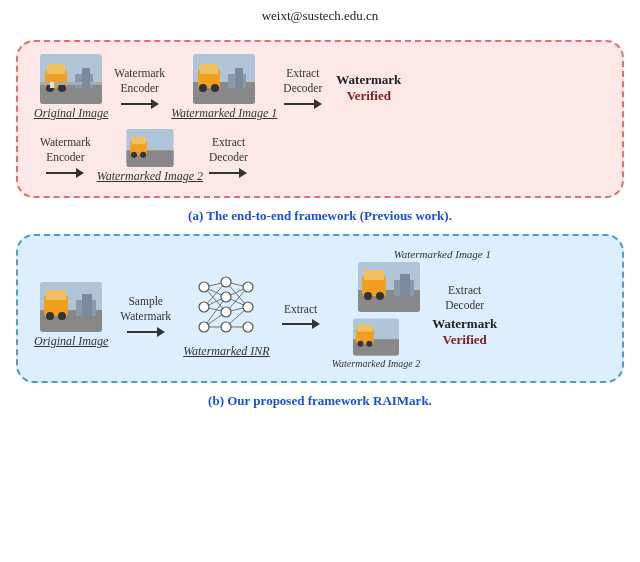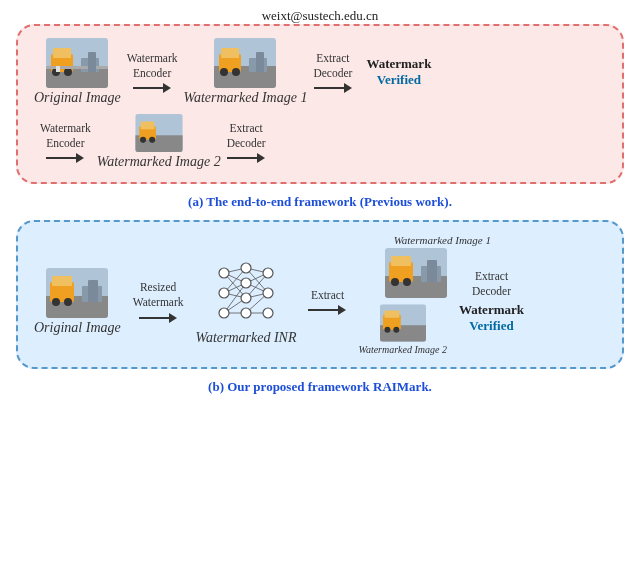--- a/index.html
+++ b/index.html
@@ -11,21 +11,21 @@
       font-size: 13px;
       display: flex;
       flex-direction: column;
       align-items: center;
       padding: 8px 16px 12px 16px;
     }
 
     .email-header {
       font-size: 13px;
       color: #222;
-      margin-bottom: 0;
+      margin-bottom: 16px;
       text-align: right;
     }
 
     
     .panel {
       border: 2px dashed;
       border-radius: 18px;
       padding: 12px 16px;
       width: 100%;
       margin-bottom: 6px;
@@ -69,24 +69,25 @@
     }
 
     
     .street-img {
       width: 100%;
       height: 100%;
     }
 
     .img-label {
       text-align: center;
-      font-size: 14px;
+      font-size: 12px;
       font-style: italic;
       color: #333;
       margin-top: 2px;
+      text-decoration: underline;
     }
 
     .img-block {
       display: flex;
       flex-direction: column;
       align-items: center;
     }
 
     
     .arrow-block {
@@ -128,21 +129,21 @@
       margin-left: 8px;
     }
     .watermark-text {
       font-size: 13px;
       font-weight: bold;
       color: #222;
     }
     .verified-text {
       font-size: 13px;
       font-weight: bold;
-      color: #0369a1;
+      color: #7f1d1d;
     }
 
     
     .panel-a-rows {
       display: flex;
       flex-direction: column;
     }
 
     
     .panel-b-inner {
@@ -305,21 +306,21 @@
           <circle cx="22" cy="34" r="4" fill="#333"></circle>
           <rect x="36" y="18" width="20" height="16" fill="#8899aa" rx="1"></rect>
           <rect x="42" y="12" width="10" height="22" fill="#7a8a9a" rx="1"></rect>
         </svg>
       </div>
       <div class="img-label">Original Image</div>
     </div>
 
     <div class="arrow-block">
       <div class="arrow-label">
-        <div>Resized</div>
+        <div>Sample</div>
         <div>Watermark</div>
       </div>
       <div class="arrow-line">
         <div class="line"></div>
         <div class="arrowhead"></div>
       </div>
     </div>
 
     <div class="img-block">
       <svg class="nn-box" viewBox="0 0 80 70" xmlns="http://www.w3.org/2000/svg">

